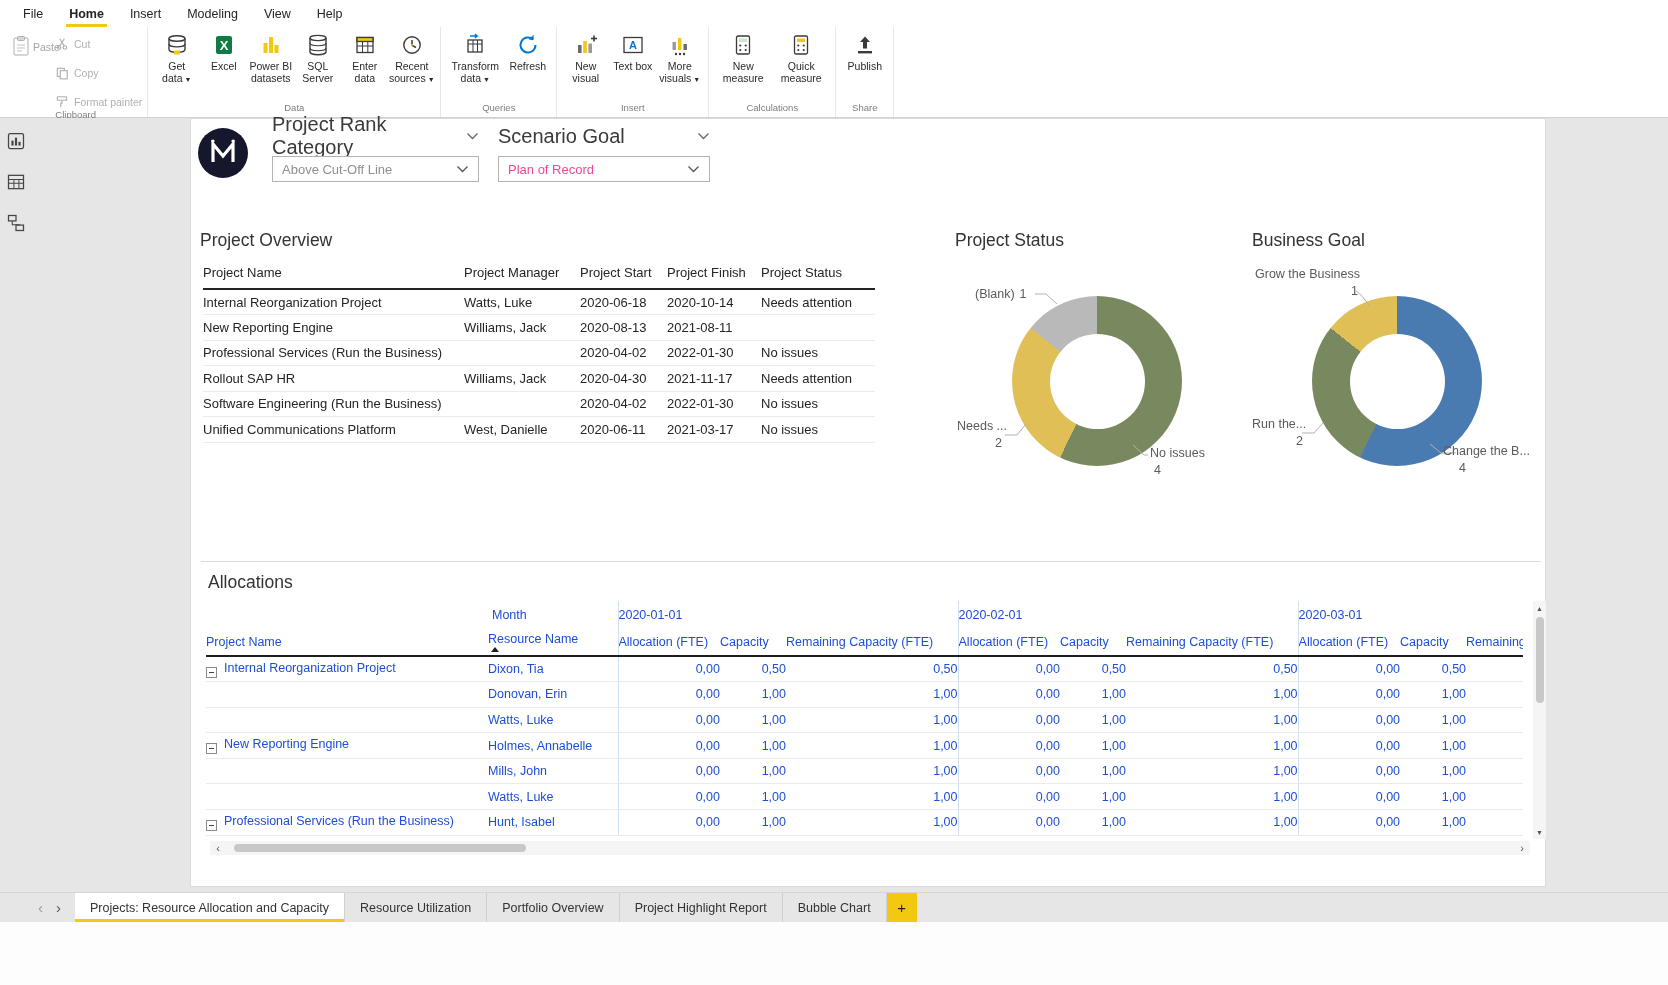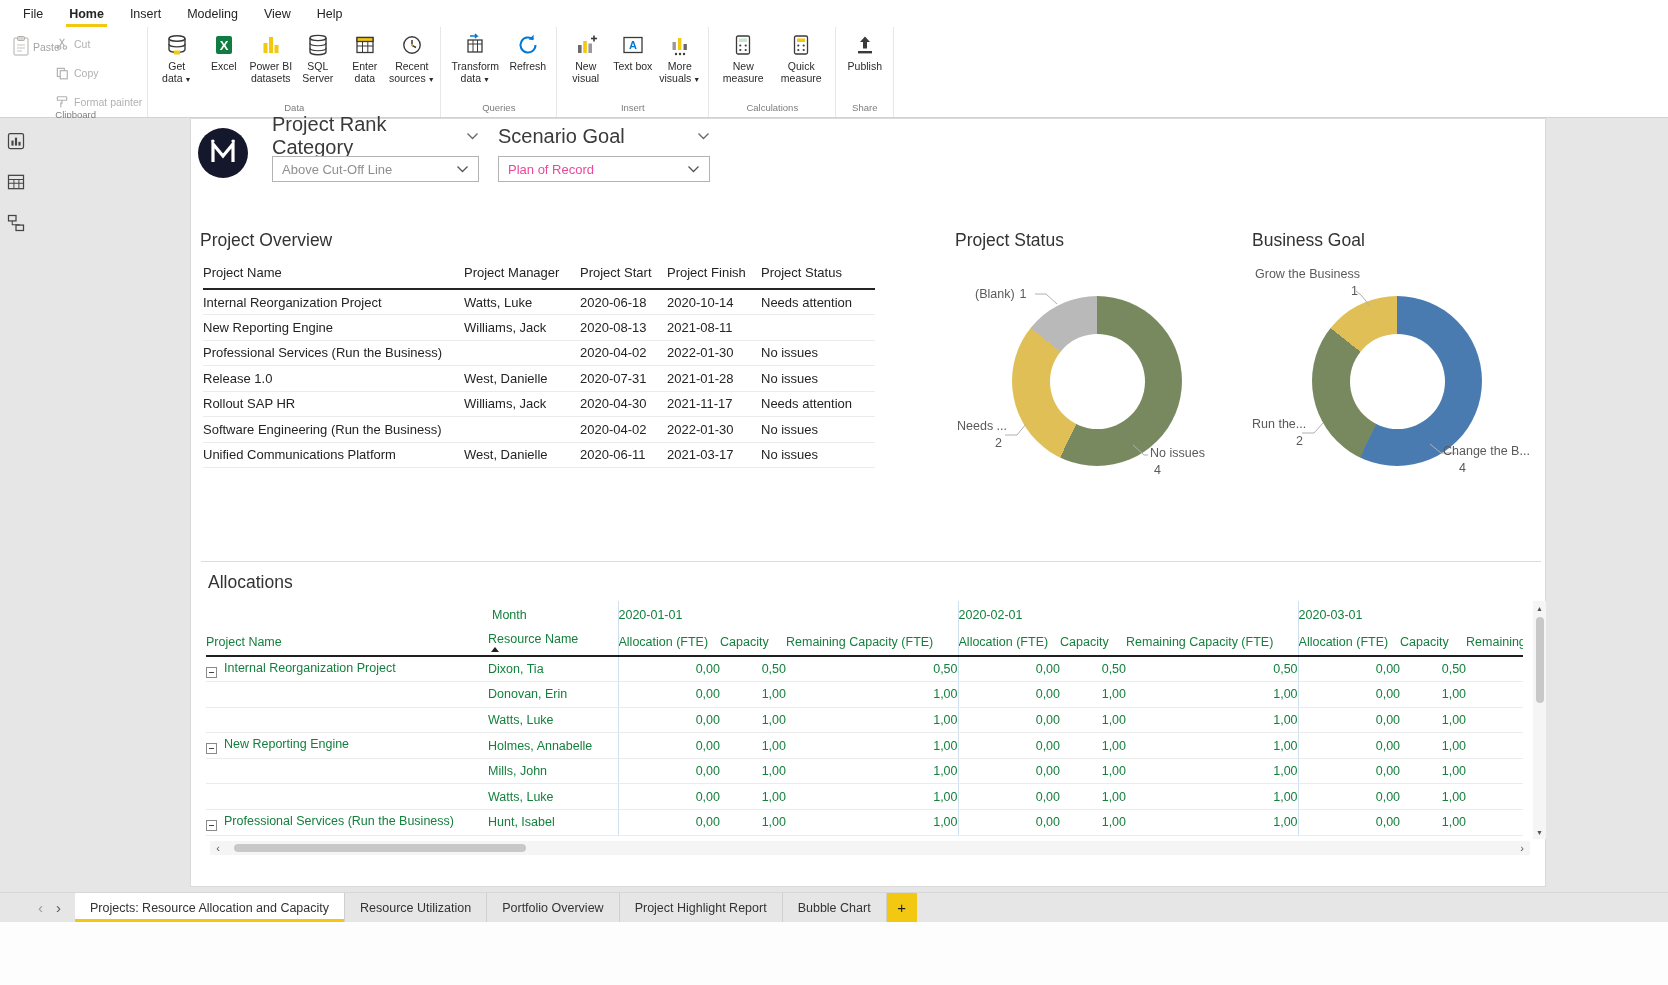--- a/index.html
+++ b/index.html
@@ -54,21 +54,21 @@
   .donut::after{content:"";position:absolute;inset:37.5px;background:#fff;border-radius:50%}
   .leaders{position:absolute;left:0;top:0;width:300px;height:250px;pointer-events:none}
   .dname,.dval{position:absolute;font-size:12.5px;color:#5a5a5a;white-space:nowrap}
   .dpair{position:absolute;display:flex;gap:5px;font-size:12.5px;color:#5a5a5a;white-space:nowrap}
 
   .divider{position:absolute;left:10px;top:442px;width:1340px;border-top:1px solid #dcdcdc}
 
   
   .matrix{position:absolute;left:15px;top:482px;width:1341px;height:254px}
   .matrix-clip{position:absolute;left:0;top:0;width:1317px;height:238px;overflow:hidden;background:#fff}
-  .mx-table{border-collapse:collapse;width:1432px;table-layout:fixed;font-size:12.5px;color:#15803d}
+  .mx-table{border-collapse:collapse;width:1432px;table-layout:fixed;font-size:12.5px;color:#1d4ed8}
   .mx-table td{white-space:nowrap;overflow:hidden;padding:0}
   .mx-month-row td{height:27px;vertical-align:middle}
   .mx-head-row td{height:28px;vertical-align:middle;border-bottom:2px solid #1f1f1f}
   .mx-data-row td{height:25.6px;border-bottom:1px solid #ebebeb;vertical-align:middle}
   .mx-pn{padding-left:8px}
   .mx-pn-h{padding-left:6px}
   .mx-rn{padding-left:6px}
   .h-alloc{padding-left:6px}
   .h-cap{padding-left:13px}
   .h-rem{padding-left:9px}
@@ -455,27 +455,20 @@
               <td></td>
             </tr>
           <tr>
               <td>Professional Services (Run the Business)</td>
               <td></td>
               <td>2020-04-02</td>
               <td>2022-01-30</td>
               <td>No issues</td>
             </tr>
           <tr>
-              <td>Release 1.0</td>
-              <td>West, Danielle</td>
-              <td>2020-07-31</td>
-              <td>2021-01-28</td>
-              <td>No issues</td>
-            </tr>
-          <tr>
               <td>Rollout SAP HR</td>
               <td>Williams, Jack</td>
               <td>2020-04-30</td>
               <td>2021-11-17</td>
               <td>Needs attention</td>
             </tr>
           <tr>
               <td>Software Engineering (Run the Business)</td>
               <td></td>
               <td>2020-04-02</td>

